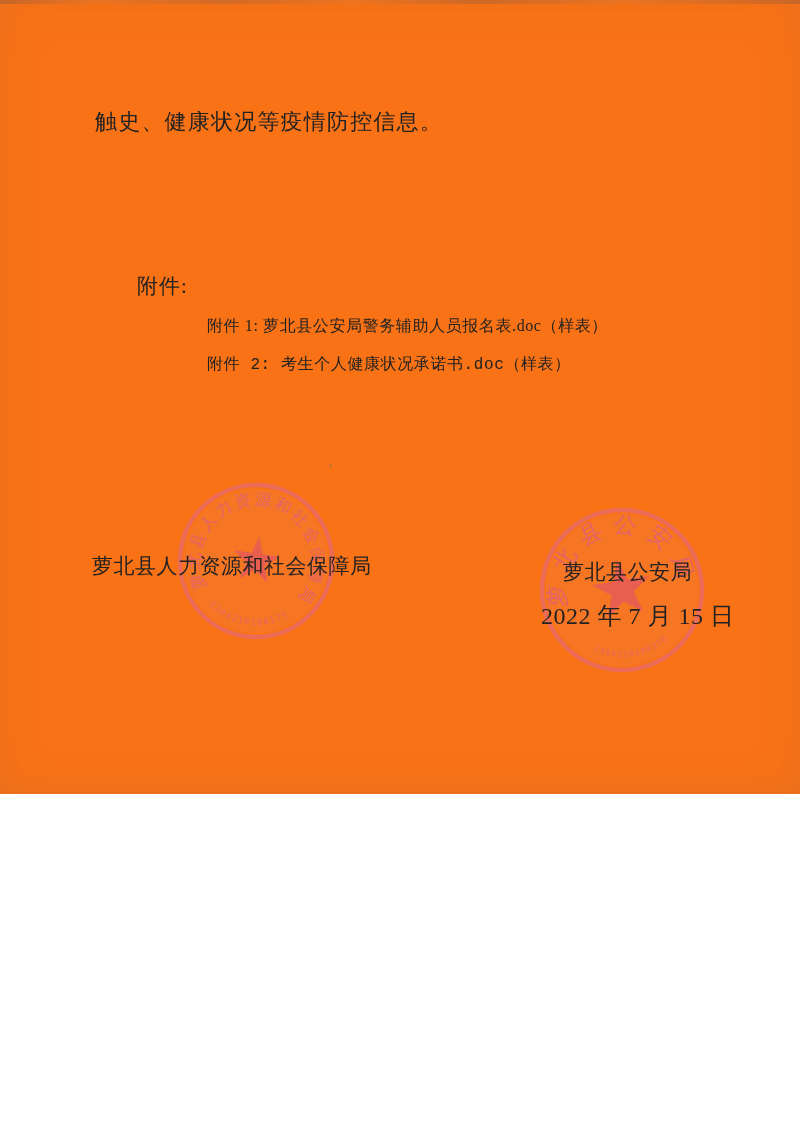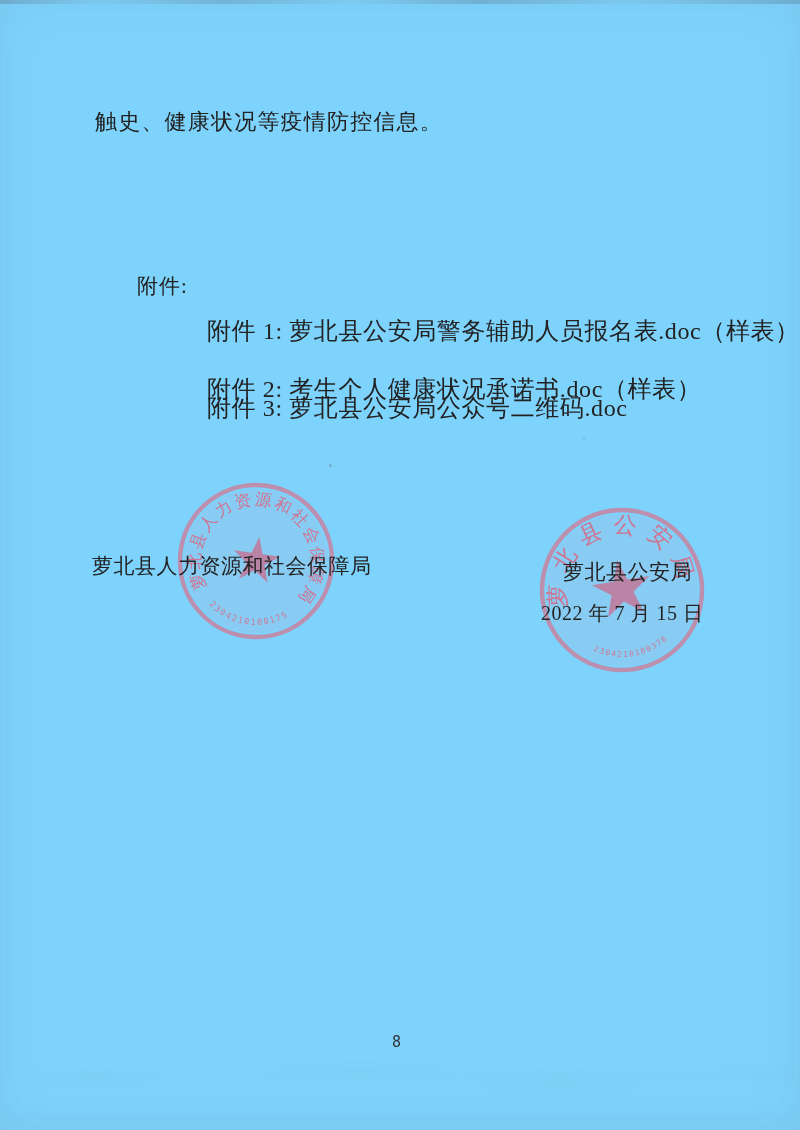--- a/index.html
+++ b/index.html
@@ -1,18 +1,18 @@
 <!DOCTYPE html>
 <html><head>
 <meta charset="utf-8">
 <style>
   html,body{margin:0;padding:0;background:#ffffff;}
   .page{
-    position:relative;width:800px;height:1130px;overflow:hidden;
-    background:#7dd3fc;
+    position:relative;width:800px;height:794px;overflow:hidden;
+    background:#f97316;
     font-family:"Liberation Serif","DejaVu Serif",serif;
     color:#222;
     box-shadow:inset 0 0 55px rgba(90,90,100,0.06), inset 0 -8px 24px rgba(120,120,130,0.05);
   }
   .scan-edge-top{
     position:absolute;left:0;top:0;width:800px;height:4px;
     background:linear-gradient(90deg,
       rgba(70,70,85,.55) 0%, rgba(140,140,150,.18) 12%, rgba(80,80,95,.45) 28%,
       rgba(150,150,160,.15) 44%, rgba(75,75,90,.5) 60%, rgba(140,140,150,.2) 78%,
       rgba(70,70,85,.5) 100%);
@@ -24,23 +24,23 @@
       radial-gradient(ellipse 120px 18px at 12% 50%, rgba(120,120,135,.5), transparent 70%),
       radial-gradient(ellipse 200px 20px at 45% 40%, rgba(120,120,135,.45), transparent 70%),
       radial-gradient(ellipse 160px 22px at 70% 55%, rgba(120,120,135,.5), transparent 70%),
       radial-gradient(ellipse 180px 16px at 92% 45%, rgba(120,120,135,.4), transparent 70%);
     opacity:.10;
   }
   .speck{position:absolute;background:rgba(110,110,120,.35);border-radius:50%;}
   .txt{position:absolute;white-space:nowrap;line-height:1.25;}
   .body-line{font-size:22px;letter-spacing:1.2px;}
   .attach-heading{font-size:21px;letter-spacing:1px;}
-  .attach-item{font-size:24px;letter-spacing:0.6px;}
+  .attach-item{font-size:16px;letter-spacing:0.6px;}
   .sig{font-size:21px;letter-spacing:0.5px;}
-  .date{font-size:20px;letter-spacing:0.5px;}
+  .date{font-size:24px;letter-spacing:0.5px;}
   .pagenum{font-size:15px;font-family:"DejaVu Sans Mono",monospace;color:#333;}
   .seal{position:absolute;}
   .seal .ring{fill:none;stroke:#e4657e;stroke-width:4.5;opacity:.62;}
   .seal .haze{fill:rgba(238,150,168,0.10);}
   .seal .ringtext{fill:#df5f7a;opacity:.82;font-family:"Liberation Sans","DejaVu Sans",sans-serif;}
   .seal .star{fill:#dd4f6e;opacity:.58;}
   .seal .serial{fill:#df5f7a;opacity:.75;font-family:"DejaVu Sans Mono",monospace;}
   .seal-l .ringtext{font-size:16.5px;letter-spacing:2.4px;}
   .seal-l .serial{font-size:8.5px;letter-spacing:1.6px;}
   .seal-r .ringtext{font-size:23px;letter-spacing:9.5px;}
@@ -50,22 +50,21 @@
 <body>
 
 <div class="page">
 
   <div class="scan-edge-top"></div>
 
   <div class="txt body-line" style="left:95px;top:108px;">触史、健康状况等疫情防控信息。</div>
 
   <div class="txt attach-heading" style="left:137px;top:273px;">附件:</div>
   <div class="txt attach-item" style="left:207px;top:316px;">附件 1: 萝北县公安局警务辅助人员报名表.doc（样表）</div>
-  <div class="txt attach-item" style="left:207px;top:374px;">附件 2: 考生个人健康状况承诺书.doc（样表）</div>
-  <div class="txt attach-item" style="left:207px;top:393px;">附件 3: 萝北县公安局公众号二维码.doc</div>
+  <div class="txt attach-item" style="left:207px;top:355px;font-family:Liberation Mono, monospace;">附件 2: 考生个人健康状况承诺书.doc（样表）</div>
 
   <svg class="seal seal-l" style="left:166px;top:471px;" width="180" height="180" viewBox="0 0 180 180">
     <g transform="rotate(8 90 90)">
       <circle class="haze" cx="90" cy="90" r="72"></circle>
       <circle class="ring" cx="90" cy="90" r="76"></circle>
       <defs>
         <path id="arcL" d="M 44.1 122.1 A 56 56 0 1 1 135.9 122.1"></path>
         <path id="serL" d="M 48.9 139.0 A 64 64 0 0 0 131.1 139.0"></path>
       </defs>
       <text class="ringtext">

